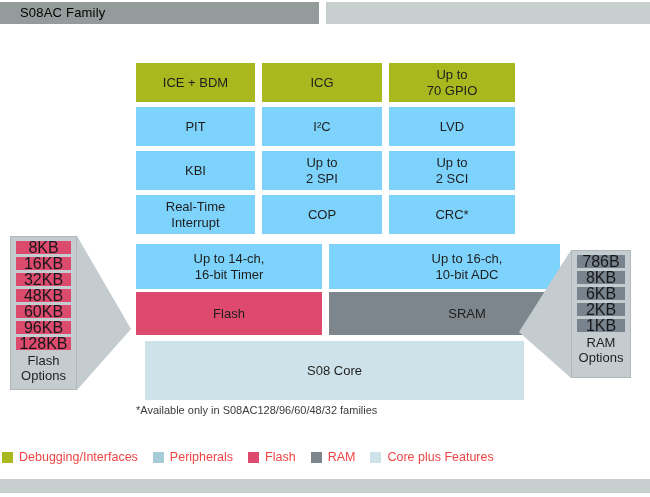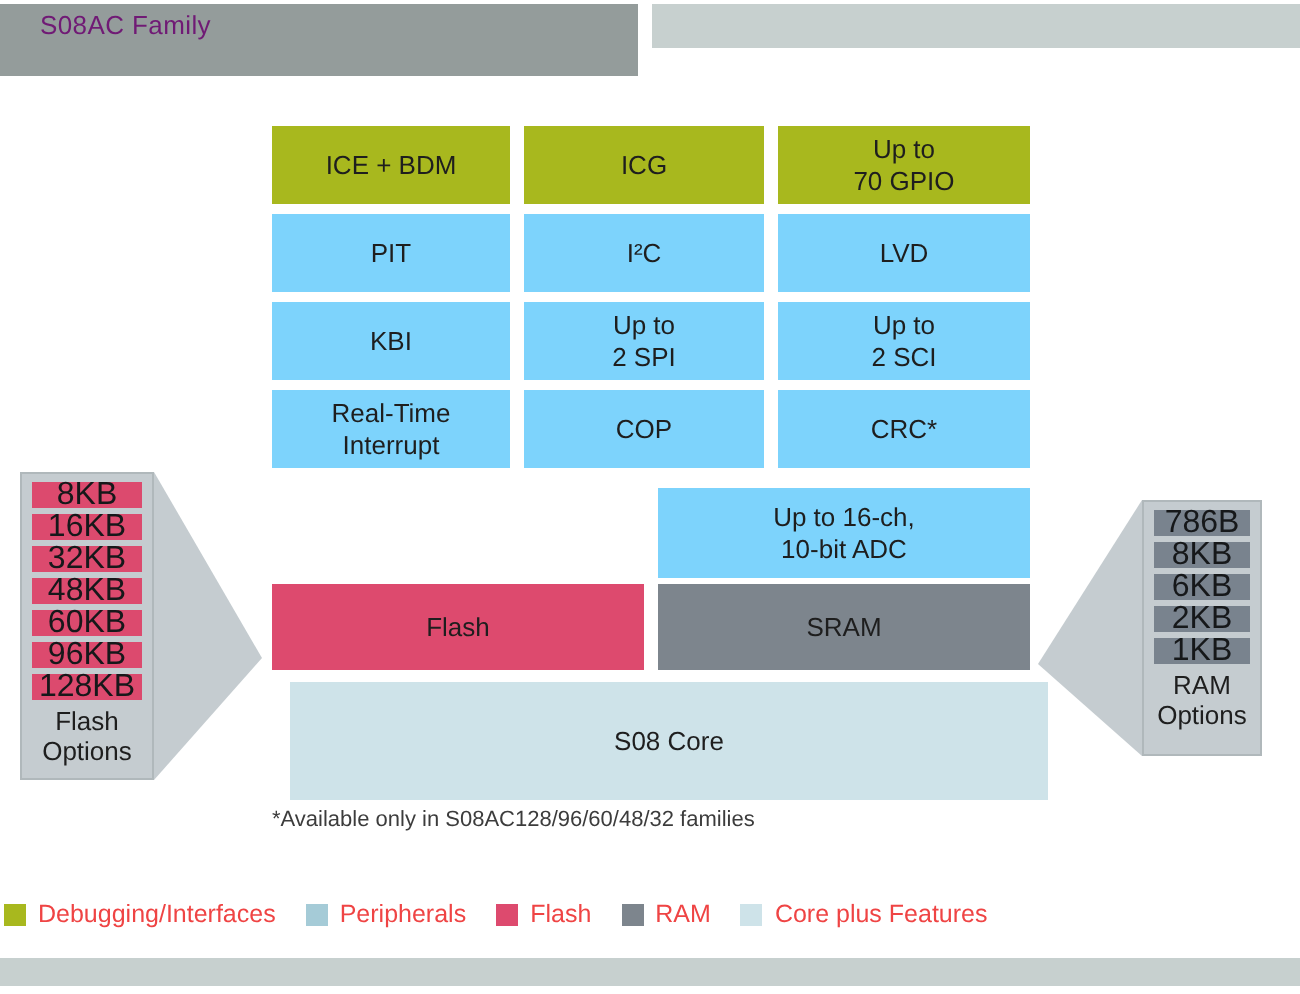--- a/index.html
+++ b/index.html
@@ -3,22 +3,22 @@
 <meta charset="utf-8">
 <style>
   html,body { margin:0; padding:0; background:#ffffff; }
   .page {
     position:relative; width:650px; height:497px; overflow:hidden;
     background:#ffffff; font-family:"Liberation Sans", sans-serif;
     color:#1e1e1e;
   }
   
   .hdr-dark {
-    position:absolute; left:0; top:2px; width:319px; height:36px;
-    background:#949c9b; color:#701a75; font-size:13px; line-height:22px;
+    position:absolute; left:0; top:2px; width:319px; height:22px;
+    background:#949c9b; color:#000000; font-size:13px; line-height:22px;
     padding-left:20px; box-sizing:border-box; letter-spacing:0.2px;
   }
   .hdr-light {
     position:absolute; left:326px; top:2px; width:324px; height:22px;
     background:#c7d0cf;
   }
   
   .blk {
     position:absolute; display:flex; align-items:center; justify-content:center;
     text-align:center; font-size:13px; line-height:1.18; white-space:pre-line;
@@ -34,21 +34,21 @@
   .r2 { top:107px; height:39px; }
   .r3 { top:151px; height:39px; }
   .r4 { top:195px; height:39px; }
   .r5 { top:244px; height:45px; }
   .r6 { top:292px; height:43px; }
   .r7 { top:341px; height:59px; }
   .c1 { left:136px; width:119px; }
   .c2 { left:262px; width:120px; }
   .c3 { left:389px; width:126px; }
   .w1 { left:136px; width:186px; }
-  .w2 { left:329px; width:186px; }
+  .w2 { left:329px; width:186px;padding-left:45px; }
   .full { left:145px; width:379px; }
 
   .footnote {
     position:absolute; left:136px; top:404px; font-size:11px; color:#3c3c3c;
   }
 
   
   .panel {
     position:absolute; background:#c5ccd0; border:1px solid #b0b8bb;
     box-sizing:border-box; padding-top:4px;
@@ -101,20 +101,22 @@
   <div class="blk blue r3 c2">Up to
 2 SPI</div>
   <div class="blk blue r3 c3">Up to
 2 SCI</div>
 
   <div class="blk blue r4 c1">Real-Time
 Interrupt</div>
   <div class="blk blue r4 c2">COP</div>
   <div class="blk blue r4 c3">CRC*</div>
 
+  <div class="blk blue r5 w1">Up to 14-ch,
+16-bit Timer</div>
   <div class="blk blue r5 w2">Up to 16-ch,
 10-bit ADC</div>
 
   <div class="blk pink r6 w1">Flash</div>
   <div class="blk slate r6 w2">SRAM</div>
 
   <div class="blk light r7 full">S08 Core</div>
 
   <div class="footnote">*Available only in S08AC128/96/60/48/32 families</div>
 

